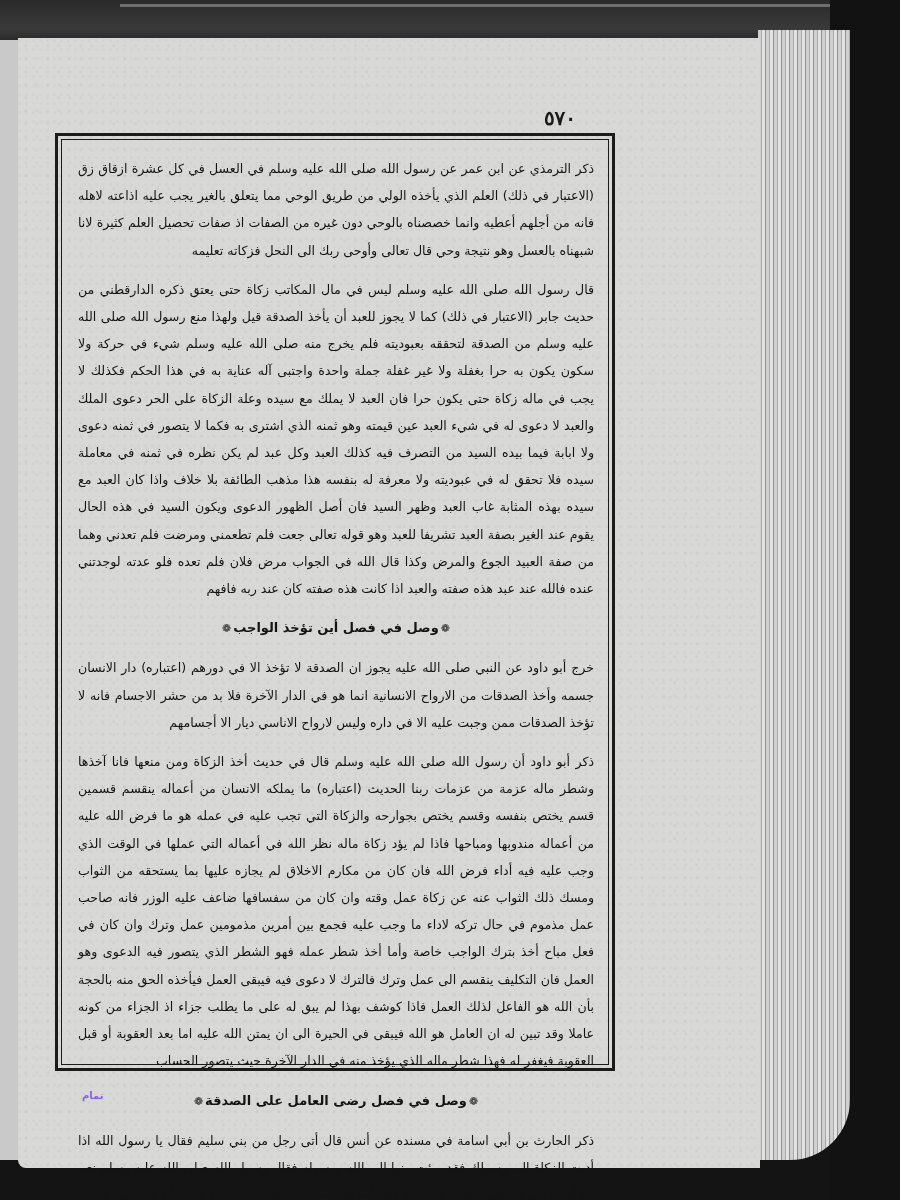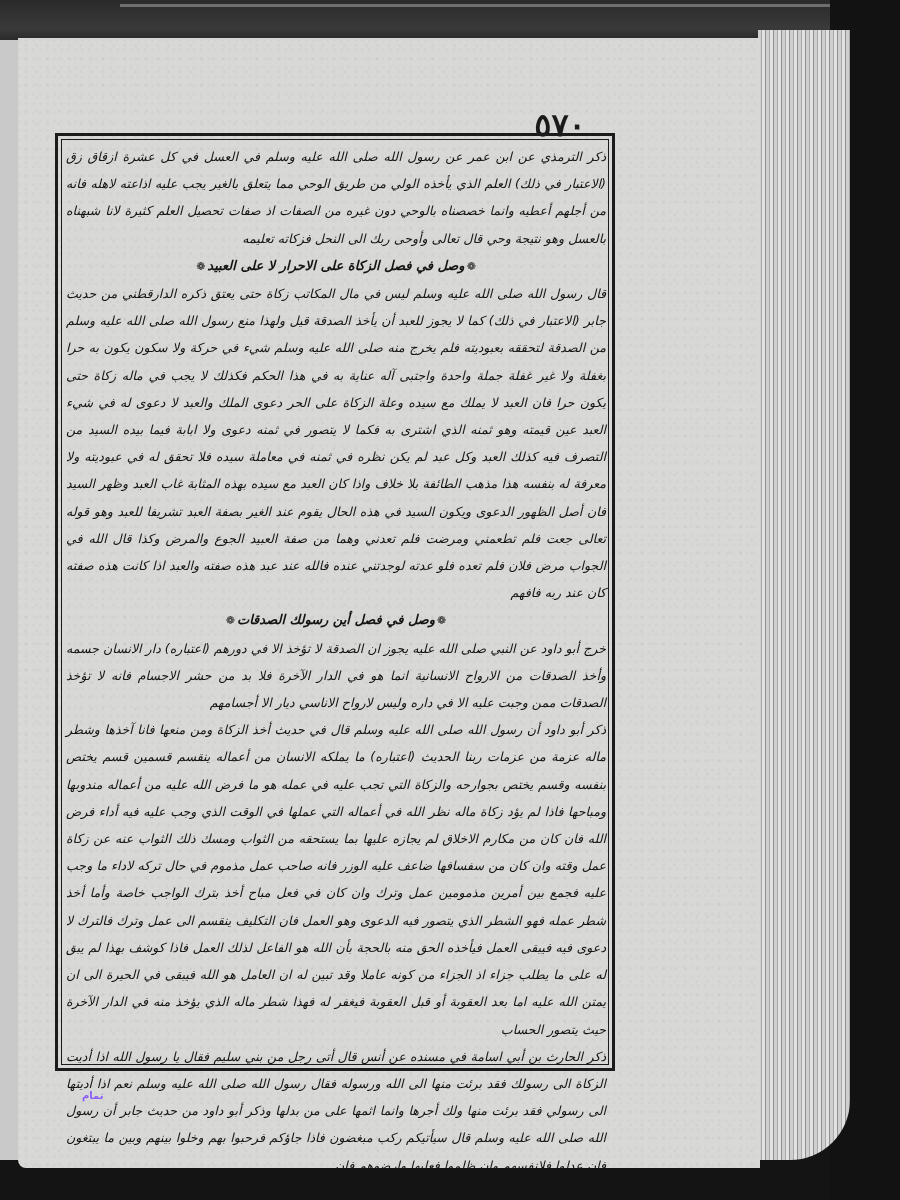--- a/index.html
+++ b/index.html
@@ -38,37 +38,37 @@
     position: absolute; left: 18px; top: 38px; width: 742px; height: 1130px;
     background: #d8d8d6;
     background-image:
       radial-gradient(circle at 20% 30%, rgba(0,0,0,.025) 0 1px, transparent 2px),
       radial-gradient(circle at 70% 60%, rgba(0,0,0,.03) 0 1px, transparent 2px);
     background-size: 7px 9px, 11px 13px;
     border-bottom-left-radius: 8px;
   }
   .page-number {
     position: absolute; left: 530px; top: 106px; width: 60px; text-align: center;
-    font-size: 32px; font-weight: bold; color: #1a1a1a;
+    font-size: 20px; font-weight: bold; color: #1a1a1a;
   }
   .frame {
     position: absolute; left: 55px; top: 133px; width: 560px; height: 938px;
     border: 3px solid #1b1b1b;
     outline: 1px solid #1b1b1b; outline-offset: -7px;
     box-sizing: border-box;
   }
   .frame-inner {
     position: absolute; left: 66px; top: 143px; width: 540px; height: 920px;
     direction: rtl;
     font-family: "DejaVu Sans", sans-serif;
     color: #141414;
     font-size: 12.6px;
     line-height: 27.2px;
   }
-  .frame-inner p { margin: 0; text-align: justify; text-align-last: right; font-style: italic; }
+  .frame-inner p { margin: 12px; text-align: justify; text-align-last: right; }
   .heading {
     text-align: center !important; text-align-last: center !important;
     font-weight: bold; font-size: 13px;
   }
   .orn { font-size: 11px; padding: 0 2px; }
   .colophon {
     position: absolute; left: 82px; top: 1090px;
     font-family: "DejaVu Sans", sans-serif; font-weight: bold; font-size: 10px;
     color: #8b5cf6; direction: rtl;
   }
@@ -82,21 +82,21 @@
 <div class="left-sliver"></div>
 
 <div class="page"></div>
 
 <div class="page-number">٥٧٠</div>
 
 <div class="frame"></div>
 
 <div class="frame-inner">
   <p>ذكر الترمذي عن ابن عمر عن رسول الله صلى الله عليه وسلم في العسل في كل عشرة ازقاق زق (الاعتبار في ذلك) العلم الذي يأخذه الولي من طريق الوحي مما يتعلق بالغير يجب عليه اذاعته لاهله فانه من أجلهم أعطيه وانما خصصناه بالوحي دون غيره من الصفات اذ صفات تحصيل العلم كثيرة لانا شبهناه بالعسل وهو نتيجة وحي قال تعالى وأوحى ربك الى النحل فزكاته تعليمه</p>
-  <p class="heading"><span class="orn">❁</span><span>وصل في فصل الزكاة على الاحرار لا على العبيد</span><span class="orn">❁</span></p>
   <p>قال رسول الله صلى الله عليه وسلم ليس في مال المكاتب زكاة حتى يعتق ذكره الدارقطني من حديث جابر (الاعتبار في ذلك) كما لا يجوز للعبد أن يأخذ الصدقة قيل ولهذا منع رسول الله صلى الله عليه وسلم من الصدقة لتحققه بعبوديته فلم يخرج منه صلى الله عليه وسلم شيء في حركة ولا سكون يكون به حرا بغفلة ولا غير غفلة جملة واحدة واجتبى آله عناية به في هذا الحكم فكذلك لا يجب في ماله زكاة حتى يكون حرا فان العبد لا يملك مع سيده وعلة الزكاة على الحر دعوى الملك والعبد لا دعوى له في شيء العبد عين قيمته وهو ثمنه الذي اشترى به فكما لا يتصور في ثمنه دعوى ولا ابابة فيما بيده السيد من التصرف فيه كذلك العبد وكل عبد لم يكن نظره في ثمنه في معاملة سيده فلا تحقق له في عبوديته ولا معرفة له بنفسه هذا مذهب الطائفة بلا خلاف واذا كان العبد مع سيده بهذه المثابة غاب العبد وظهر السيد فان أصل الظهور الدعوى ويكون السيد في هذه الحال يقوم عند الغير بصفة العبد تشريفا للعبد وهو قوله تعالى جعت فلم تطعمني ومرضت فلم تعدني وهما من صفة العبيد الجوع والمرض وكذا قال الله في الجواب مرض فلان فلم تعده فلو عدته لوجدتني عنده فالله عند عبد هذه صفته والعبد اذا كانت هذه صفته كان عند ربه فافهم</p>
-  <p class="heading"><span class="orn">❁</span><span>وصل في فصل أين رسولك الصدقات</span><span class="orn">❁</span></p>
+  <p class="heading"><span class="orn">❁</span><span>وصل في فصل أين تؤخذ الواجب</span><span class="orn">❁</span></p>
   <p>خرج أبو داود عن النبي صلى الله عليه يجوز ان الصدقة لا تؤخذ الا في دورهم (اعتباره) دار الانسان جسمه وأخذ الصدقات من الارواح الانسانية انما هو في الدار الآخرة فلا بد من حشر الاجسام فانه لا تؤخذ الصدقات ممن وجبت عليه الا في داره وليس لارواح الاناسي ديار الا أجسامهم</p>
   <p>ذكر أبو داود أن رسول الله صلى الله عليه وسلم قال في حديث أخذ الزكاة ومن منعها فانا آخذها وشطر ماله عزمة من عزمات ربنا الحديث (اعتباره) ما يملكه الانسان من أعماله ينقسم قسمين قسم يختص بنفسه وقسم يختص بجوارحه والزكاة التي تجب عليه في عمله هو ما فرض الله عليه من أعماله مندوبها ومباحها فاذا لم يؤد زكاة ماله نظر الله في أعماله التي عملها في الوقت الذي وجب عليه فيه أداء فرض الله فان كان من مكارم الاخلاق لم يجازه عليها بما يستحقه من الثواب ومسك ذلك الثواب عنه عن زكاة عمل وقته وان كان من سفسافها ضاعف عليه الوزر فانه صاحب عمل مذموم في حال تركه لاداء ما وجب عليه فجمع بين أمرين مذمومين عمل وترك وان كان في فعل مباح أخذ بترك الواجب خاصة وأما أخذ شطر عمله فهو الشطر الذي يتصور فيه الدعوى وهو العمل فان التكليف ينقسم الى عمل وترك فالترك لا دعوى فيه فيبقى العمل فيأخذه الحق منه بالحجة بأن الله هو الفاعل لذلك العمل فاذا كوشف بهذا لم يبق له على ما يطلب جزاء اذ الجزاء من كونه عاملا وقد تبين له ان العامل هو الله فيبقى في الحيرة الى ان يمتن الله عليه اما بعد العقوبة أو قبل العقوبة فيغفر له فهذا شطر ماله الذي يؤخذ منه في الدار الآخرة حيث يتصور الحساب</p>
+  <p class="heading"><span class="orn">❁</span><span>وصل في فصل رضى العامل على الصدقة</span><span class="orn">❁</span></p>
   <p>ذكر الحارث بن أبي اسامة في مسنده عن أنس قال أتى رجل من بني سليم فقال يا رسول الله اذا أديت الزكاة الى رسولك فقد برئت منها الى الله ورسوله فقال رسول الله صلى الله عليه وسلم نعم اذا أديتها الى رسولي فقد برئت منها ولك أجرها وانما اثمها على من بدلها وذكر أبو داود من حديث جابر أن رسول الله صلى الله عليه وسلم قال سيأتيكم ركب مبغضون فاذا جاؤكم فرحبوا بهم وخلوا بينهم وبين ما يبتغون فان عدلوا فلانفسهم وان ظلموا فعليها وارضوهم فان</p>
 </div>
 
 <div class="colophon">تمام</div>
 
 </body></html>

